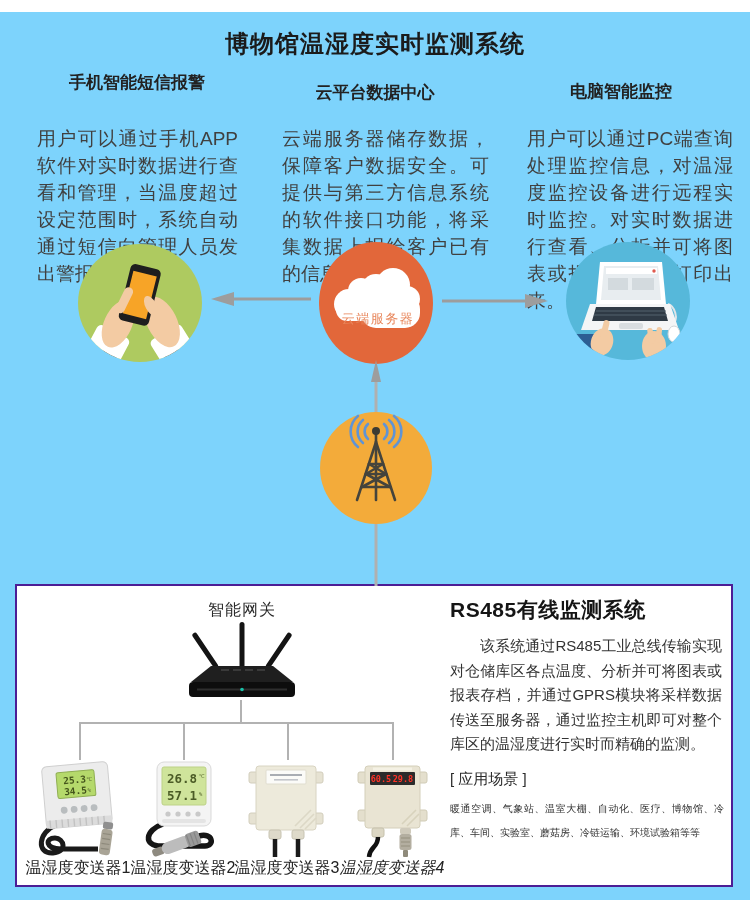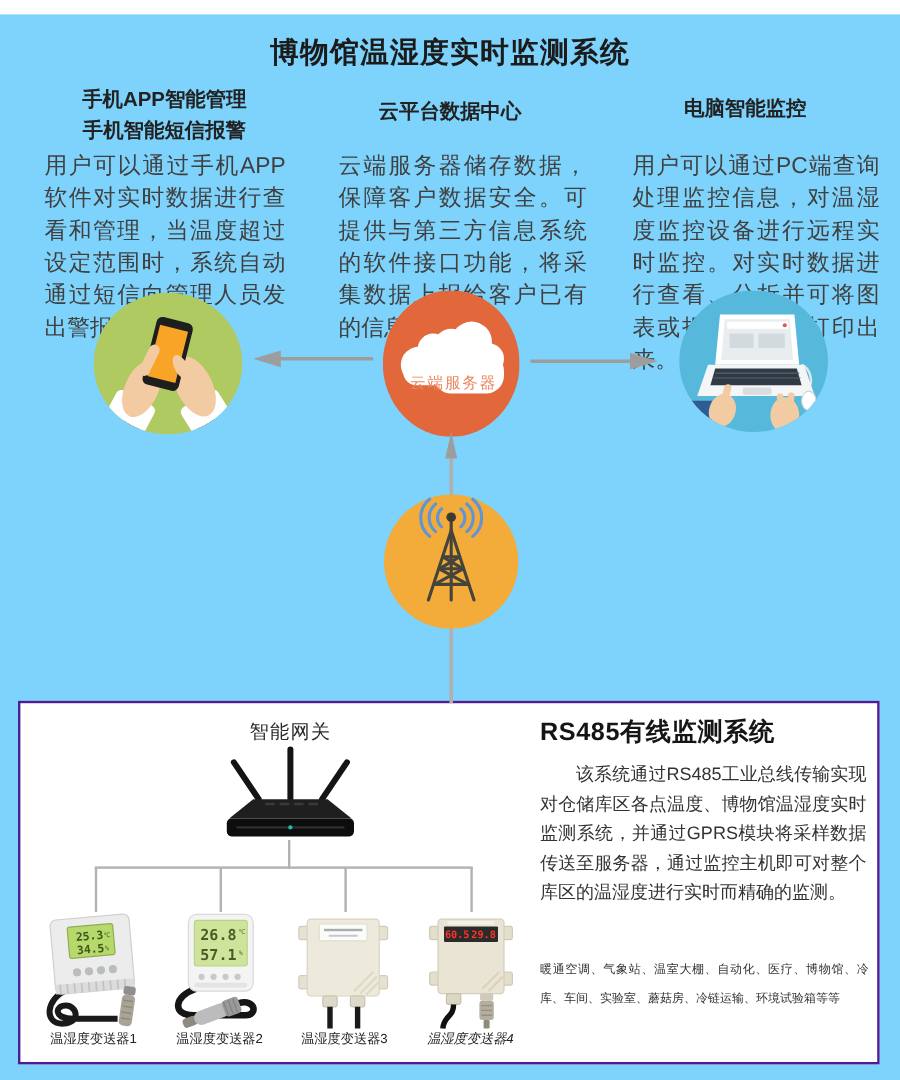--- a/index.html
+++ b/index.html
@@ -48,21 +48,21 @@
   .line { background:#b2b2b2; }
   .v-router { left:223px; top:114px; width:2px; height:24px; }
   .h-bus    { left:62px;  top:136px; width:315px; height:2px; }
   .drop1 { left:62px;  top:137px; width:2px; height:37px; }
   .drop2 { left:166px; top:137px; width:2px; height:37px; }
   .drop3 { left:270px; top:137px; width:2px; height:37px; }
   .drop4 { left:375px; top:137px; width:2px; height:37px; }
   .dev { top:172px; width:100px; height:102px; }
   .dev1 { left:11px; } .dev2 { left:116px; } .dev3 { left:220px; } .dev4 { left:325px; }
   .dev-label {
-    top:272px; width:110px; text-align:center; font-size:11px; color:#222;
+    top:272px; width:110px; text-align:center; font-size:16px; color:#222;
   }
   .dlab1 { left:6px; } .dlab2 { left:111px; } .dlab3 { left:215px; } .dlab4 { left:320px;font-style:italic; }
 
   .rs-title { left:433px; top:10px; width:280px; font-size:21px; font-weight:600; color:#151515; letter-spacing:0.5px; }
   .rs-body  { left:433px; top:48px; width:272px; font-size:15px; line-height:24.5px; text-align:justify; text-indent:2em; color:#333; }
   .rs-scenes-title { left:433px; top:184px; width:272px; font-size:15px; color:#2b2b2b; }
   .rs-scenes-body  { left:433px; top:211px; width:274px; font-size:10px; line-height:24px; text-align:justify; color:#333; }
 
   .lcd-sm { font-family:"DejaVu Sans Mono", monospace; font-weight:700; font-size:9.5px; fill:#44541c; }
   .lcd-lg { font-family:"DejaVu Sans Mono", monospace; font-weight:700; font-size:12.5px; fill:#4b5b26; }
@@ -71,21 +71,20 @@
   .cloud-label { font-family:"Liberation Sans", sans-serif; font-size:13px; fill:#e8875c; letter-spacing:1.5px; }
 </style>
 </head>
 <body>
 
 <div class="page">
 
   <h1 class="abs title">博物馆温湿度实时监测系统</h1>
 
   <div class="abs col-head head1">
-    <div>手机APP智能管理</div>
     <div>手机智能短信报警</div>
   </div>
   <div class="abs col-head head2">
     <div>云平台数据中心</div>
   </div>
   <div class="abs col-head head3">
     <div>电脑智能监控</div>
   </div>
 
   <p class="abs col-body body1">用户可以通过手机APP软件对实时数据进行查看和管理，当温度超过设定范围时，系统自动通过短信向管理人员发出警报。</p>
@@ -296,17 +295,18 @@
       <path d="M59 80 L68 80 M59 84 L68 84 M59 88 L68 88" stroke="#968f7e" stroke-width="1.2"></path>
       <rect x="61" y="92" width="5" height="7" rx="1" fill="#8f8a7a"></rect>
     </svg>
 
     <div class="abs dev-label dlab1">温湿度变送器1</div>
     <div class="abs dev-label dlab2">温湿度变送器2</div>
     <div class="abs dev-label dlab3">温湿度变送器3</div>
     <div class="abs dev-label dlab4">温湿度变送器4</div>
 
     <h2 class="abs rs-title">RS485有线监测系统</h2>
-    <p class="abs rs-body">该系统通过RS485工业总线传输实现对仓储库区各点温度、博物馆温湿度实时监测系统，并通过GPRS模块将采样数据传送至服务器，通过监控主机即可对整个库区的温湿度进行实时而精确的监测。</p>
+    <p class="abs rs-body">该系统通过RS485工业总线传输实现对仓储库区各点温度、分析并可将图表或报表存档，并通过GPRS模块将采样数据传送至服务器，通过监控主机即可对整个库区的温湿度进行实时而精确的监测。</p>
+    <div class="abs rs-scenes-title">[ 应用场景 ]</div>
     <p class="abs rs-scenes-body">暖通空调、气象站、温室大棚、自动化、医疗、博物馆、冷库、车间、实验室、蘑菇房、冷链运输、环境试验箱等等</p>
   </div>
 
 </div>
 
 </body></html>

